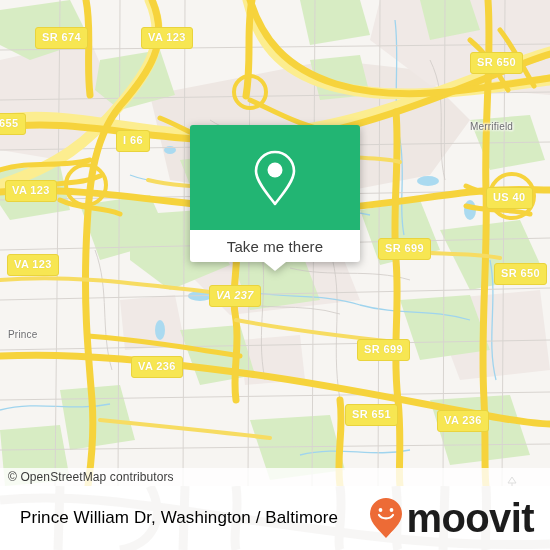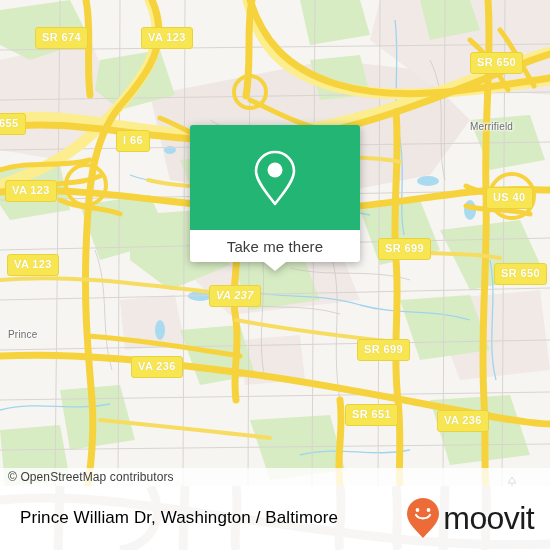--- a/index.html
+++ b/index.html
@@ -92,21 +92,21 @@
   #title{
     position:absolute;left:20px;top:0;height:64px;
     display:flex;align-items:center;
     font-size:17px;color:#000000;letter-spacing:.1px;white-space:nowrap;
   }
   #brand{
     position:absolute;right:16px;top:0;height:64px;
     display:flex;align-items:center;gap:3px;
   }
   #brand-name{
-    font-size:32px;font-weight:normal;color:#1c1c1c;letter-spacing:-.6px;
+    font-size:40px;font-weight:bold;color:#1c1c1c;letter-spacing:-.6px;
     line-height:1;
   }
 </style>
 </head>
 <body>
 
 <div id="root">
 
   <div id="map">
 

